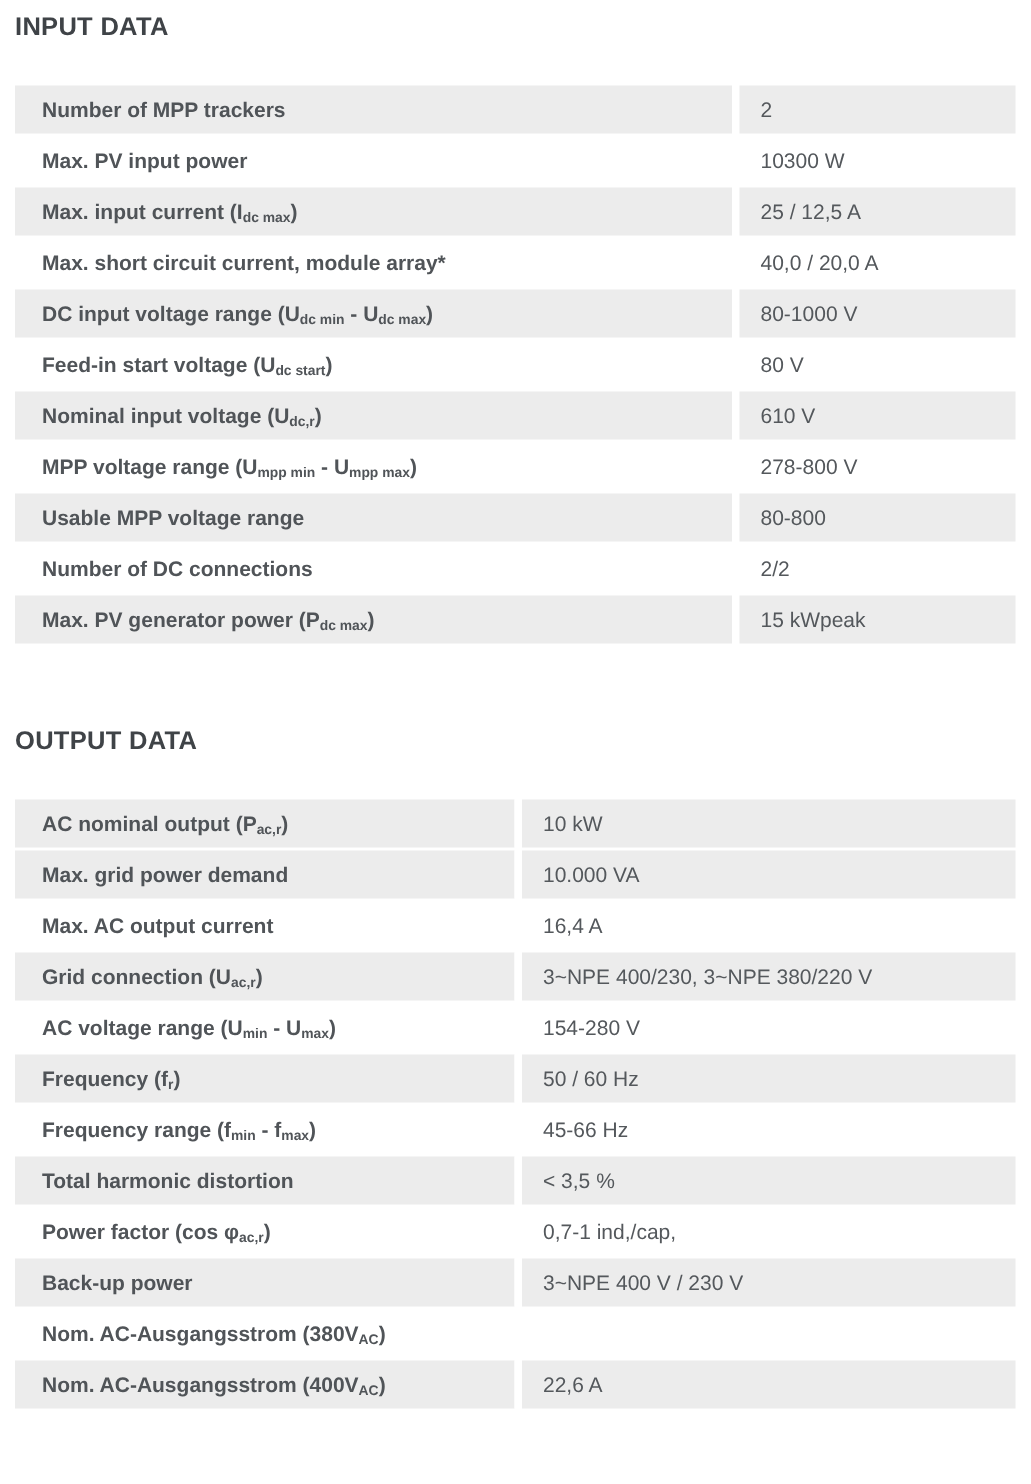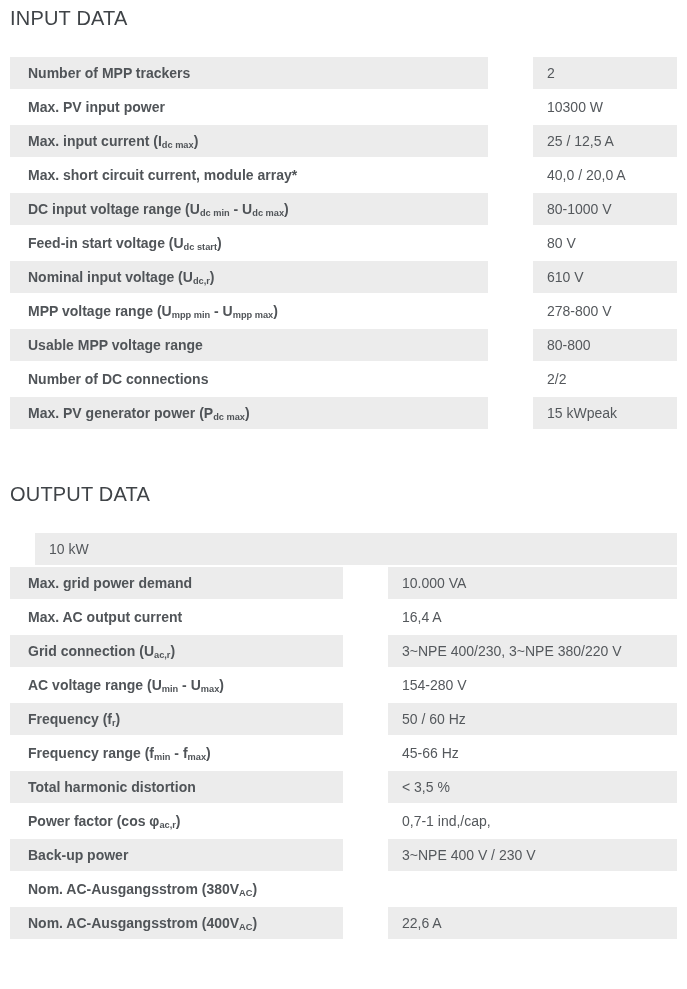--- a/index.html
+++ b/index.html
@@ -13,35 +13,34 @@
     height: 989px;
     box-sizing: border-box;
     padding: 0 10px;
     background: var(--page-bg, #ffffff);
     overflow: hidden;
   }
   .section { margin: 0; }
   .section-title {
     margin: 0;
     padding-top: 8px;
-    font-size: 20px;
+    font-size: 17px;
     line-height: 20px;
-    font-weight: normal;
+    font-weight: bold;
     letter-spacing: 0.2px;
     color: var(--title-color, #3f4347);
   }
   .section--first .section-title { padding-top: 8px; }
   .section--second { margin-top: 45px; }
   .spec-table { margin-top: 29px; }
   .spec-row {
     display: flex;
     height: 34px;
     box-sizing: border-box;
     border-bottom: 2px solid #ffffff;
-    gap: 20px;
   }
   .spec-row .cell {
     height: 32px;
     line-height: 32px;
     box-sizing: border-box;
     white-space: nowrap;
     overflow: hidden;
   }
   .spec-row.alt .cell { background: var(--row-alt-bg, #ececec); }
   .spec-row.plain .cell { background: var(--row-bg, #ffffff); }
@@ -133,20 +132,21 @@
           <div class="cell cell-gap"></div>
           <div class="cell cell-value">15 kWpeak</div>
         </div>
       </div>
   </div>
 
   <div class="section section--second">
     <h2 class="section-title">OUTPUT DATA</h2>
     <div class="spec-table" style="--label-w: 333px;">
         <div class="spec-row alt">
+          <div class="cell cell-label">AC nominal output (P<sub>ac,r</sub>)</div>
           <div class="cell cell-gap"></div>
           <div class="cell cell-value">10 kW</div>
         </div>
         <div class="spec-row alt">
           <div class="cell cell-label">Max. grid power demand</div>
           <div class="cell cell-gap"></div>
           <div class="cell cell-value">10.000 VA</div>
         </div>
         <div class="spec-row plain">
           <div class="cell cell-label">Max. AC output current</div>

